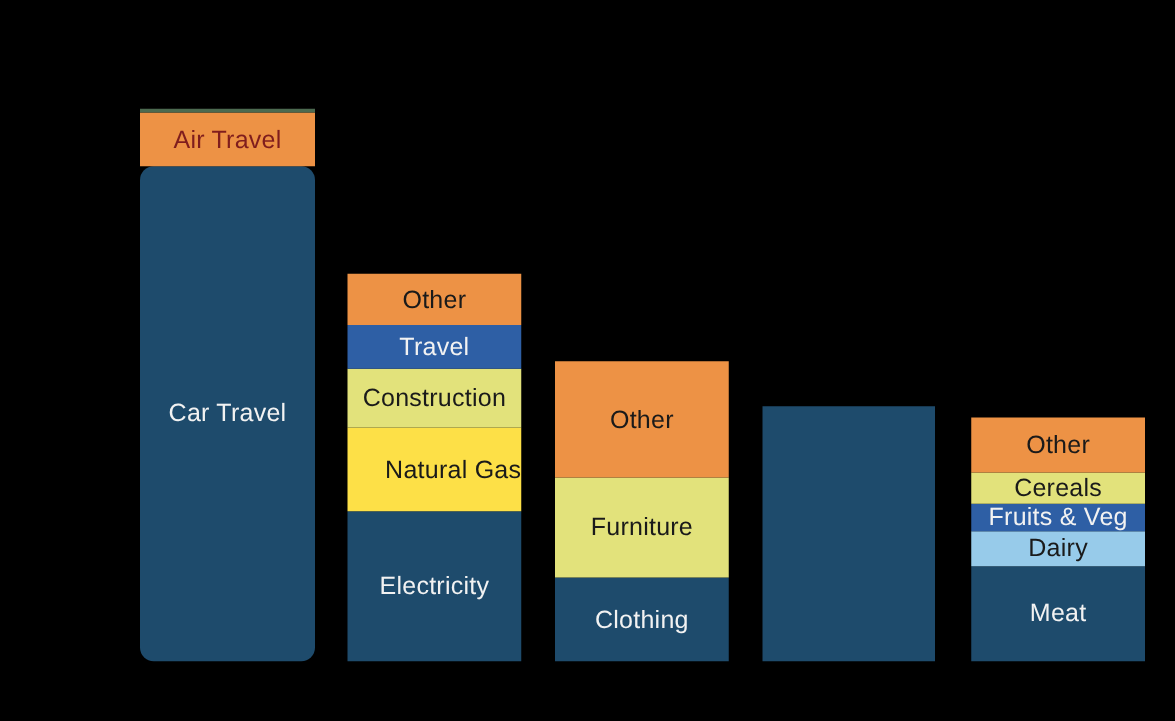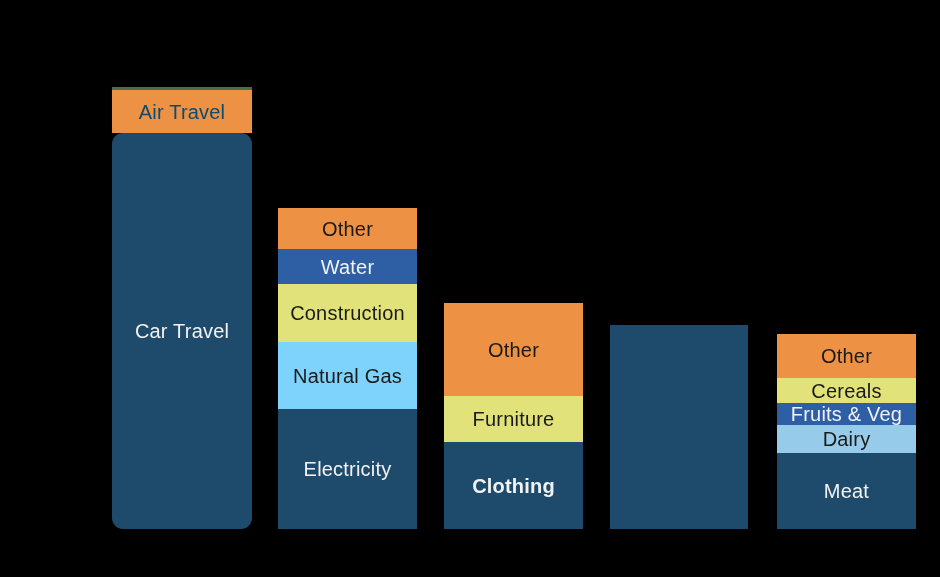--- a/index.html
+++ b/index.html
@@ -41,46 +41,46 @@
 </head>
 <body>
 
 <div class="canvas">
   <div class="chart">
       <div class="bar" style="left: 112px; width: 140px; bottom: 48px; height: 442px;">
         <div class="segment" style="height: 396px; background: rgb(30, 75, 108); border-radius: 11px;">
           <span class="segment-label" style="color: rgb(242, 242, 242);">Car Travel</span>
         </div>
         <div class="segment" style="height: 43px; background: rgb(237, 146, 69);">
-          <span class="segment-label" style="color: #0c4a6e;">Air Travel</span>
+          <span class="segment-label" style="color: #7f1d1d;">Air Travel</span>
         </div>
         <div class="segment" style="height: 3px; background: rgb(76, 106, 80);"></div>
       </div>
       <div class="bar" style="left: 278px; width: 139px; bottom: 48px; height: 342px;">
         <div class="segment" style="height: 120px; background: rgb(30, 75, 108);">
           <span class="segment-label" style="color: rgb(242, 242, 242);">Electricity</span>
         </div>
-        <div class="segment" style="height: 67px; background: #7dd3fc;">
+        <div class="segment" style="height: 67px; background: #fde047; justify-content: flex-end;">
           <span class="segment-label" style="color: rgb(26, 26, 26);">Natural Gas</span>
         </div>
-        <div class="segment" style="height: 58px; background: rgb(226, 226, 123);">
+        <div class="segment" style="height: 47px; background: rgb(226, 226, 123);">
           <span class="segment-label" style="color: rgb(26, 26, 26);">Construction</span>
         </div>
         <div class="segment" style="height: 35px; background: rgb(46, 95, 165);">
-          <span class="segment-label" style="color: rgb(242, 242, 242);">Water</span>
+          <span class="segment-label" style="color: rgb(242, 242, 242);">Travel</span>
         </div>
         <div class="segment" style="height: 41px; background: rgb(237, 146, 69);">
           <span class="segment-label" style="color: rgb(26, 26, 26);">Other</span>
         </div>
       </div>
       <div class="bar" style="left: 444px; width: 139px; bottom: 48px; height: 222px;">
-        <div class="segment" style="height: 87px; background: rgb(30, 75, 108); font-weight: bold;">
+        <div class="segment" style="height: 67px; background: rgb(30, 75, 108);">
           <span class="segment-label" style="color: rgb(242, 242, 242);">Clothing</span>
         </div>
-        <div class="segment" style="height: 46px; background: rgb(226, 226, 123);">
+        <div class="segment" style="height: 80px; background: rgb(226, 226, 123);">
           <span class="segment-label" style="color: rgb(26, 26, 26);">Furniture</span>
         </div>
         <div class="segment" style="height: 93px; background: rgb(237, 146, 69);">
           <span class="segment-label" style="color: rgb(26, 26, 26);">Other</span>
         </div>
       </div>
       <div class="bar" style="left: 610px; width: 138px; bottom: 48px; height: 204px;">
         <div class="segment" style="height: 204px; background: rgb(30, 75, 108);"></div>
       </div>
       <div class="bar" style="left: 777px; width: 139px; bottom: 48px; height: 195px;">

